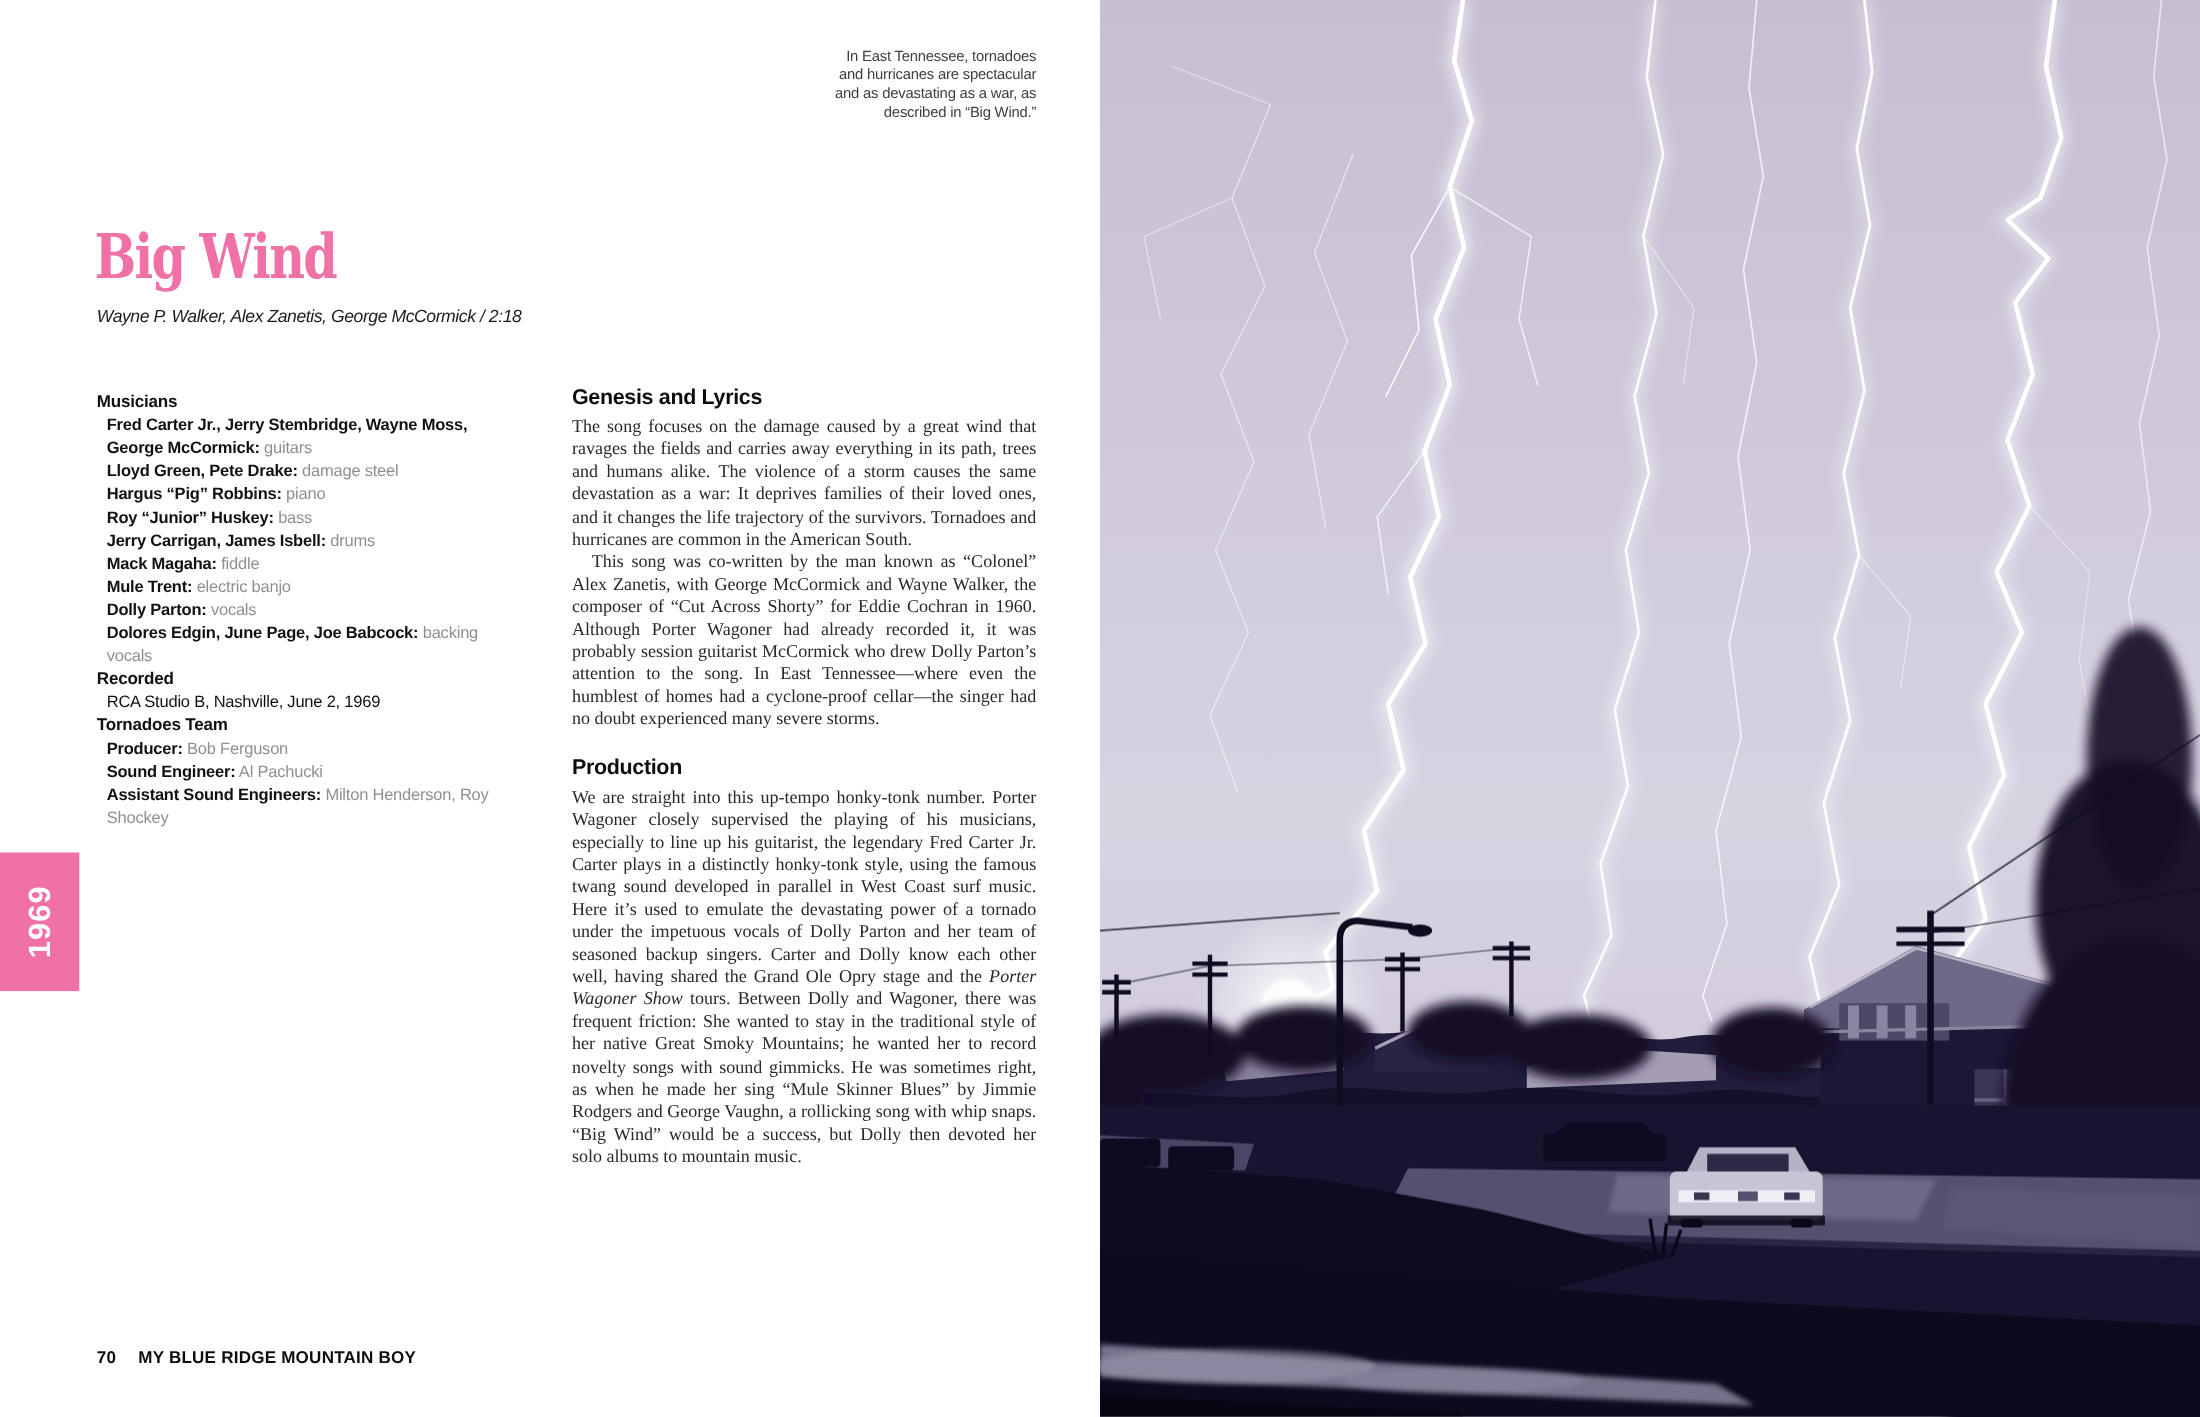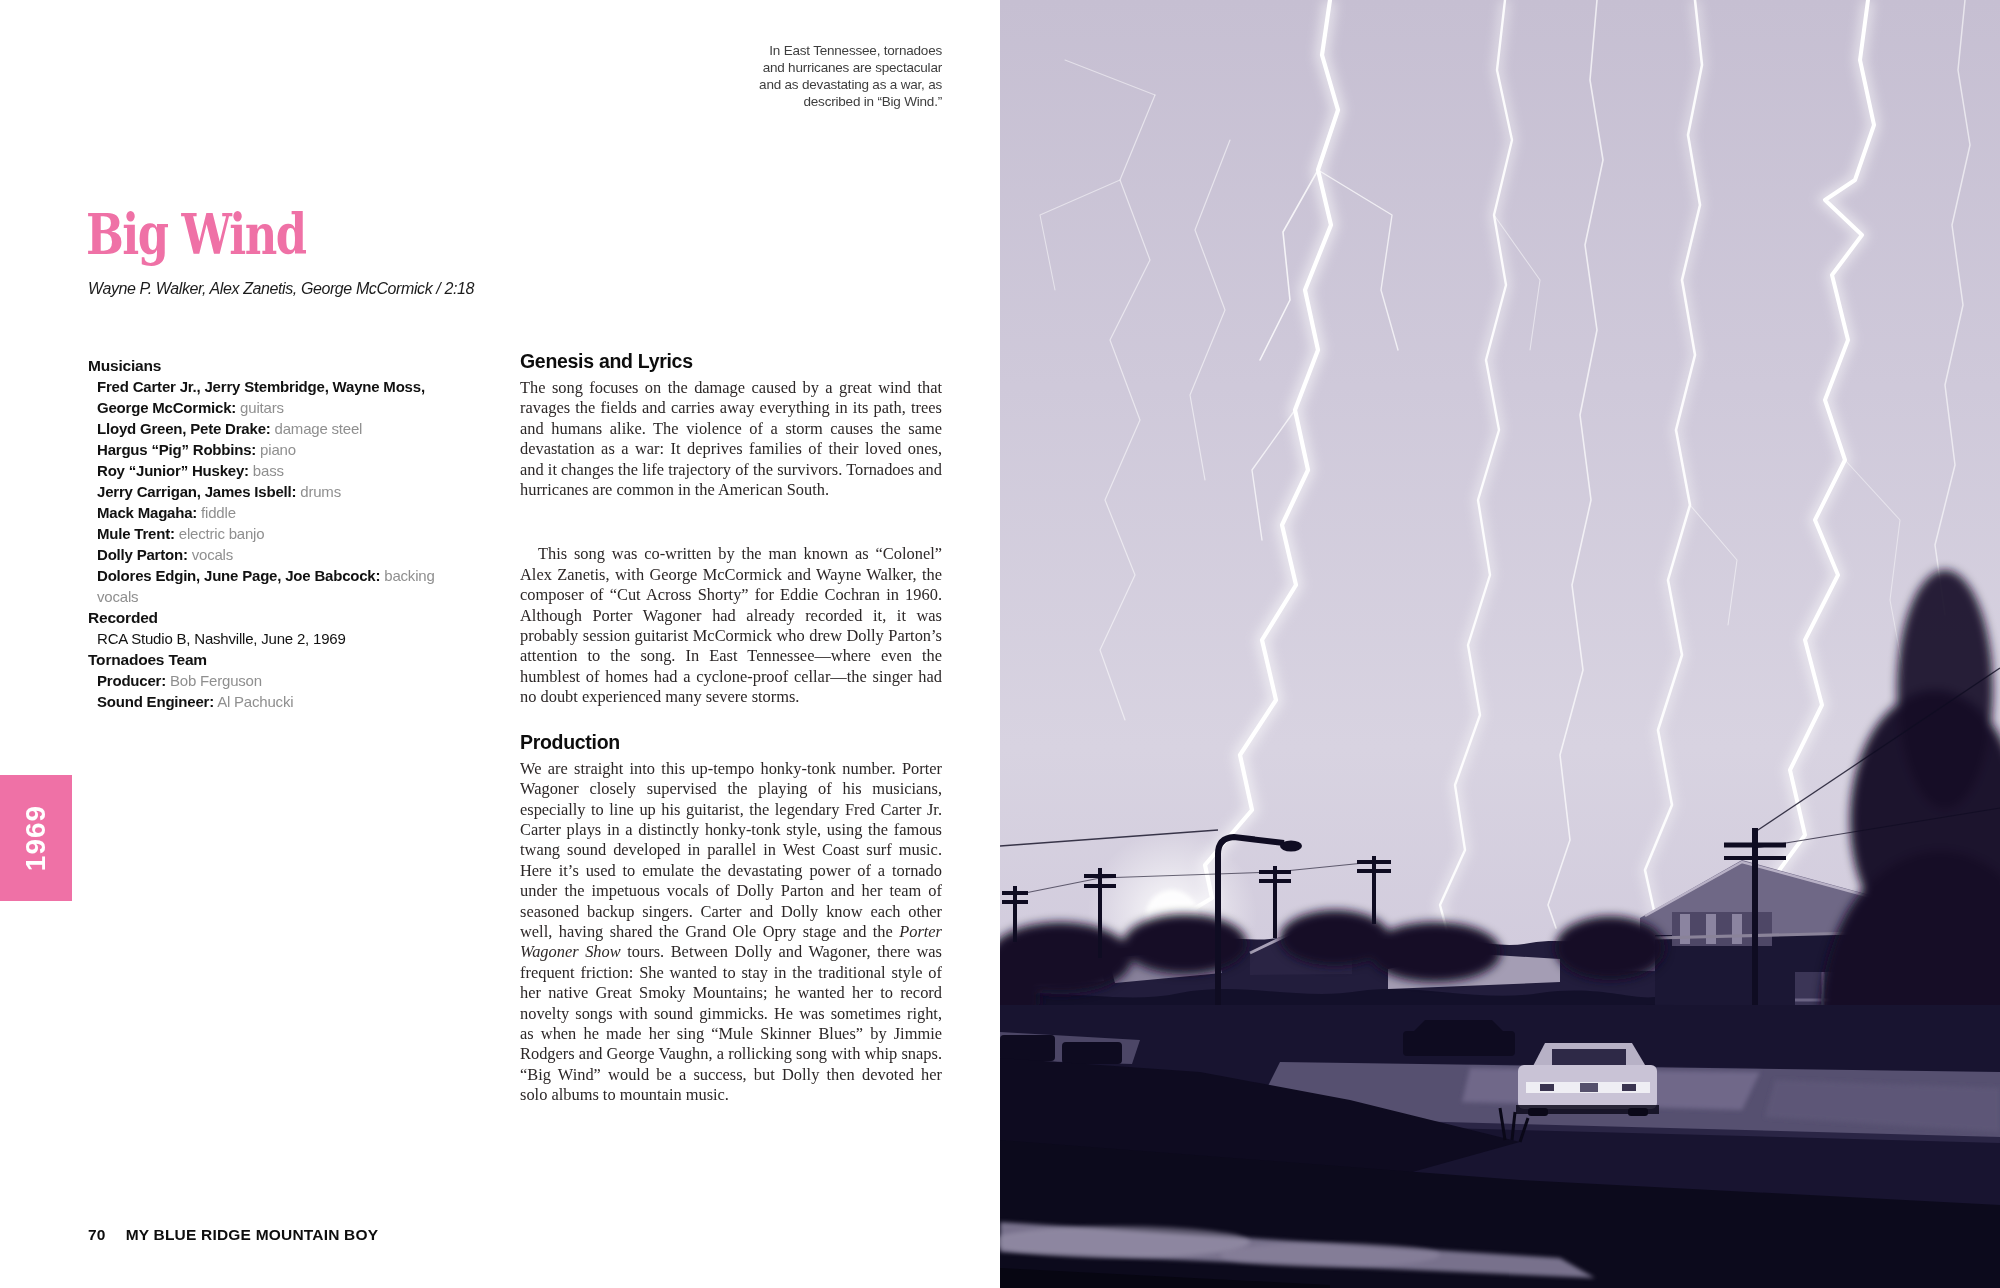--- a/index.html
+++ b/index.html
@@ -26,21 +26,21 @@
   .iline .names,.iline .ilabel{font-weight:bold;color:#111;}
   .iline .role,.iline .ivalue{color:#8f8f8f;}
 
   
   .article-col{position:absolute;left:520px;top:350px;width:422px;}
   .article-col h3{margin:0 0 5px 0;font-size:19.5px;letter-spacing:-0.3px;color:#0d0d0d;
                   font-family:"Liberation Sans",sans-serif;}
   .article-col h3.later{margin-top:23px;}
   .article-col p{margin:0;font-family:"Liberation Serif",serif;font-size:16.4px;
                  line-height:20.4px;text-align:justify;color:#2c2727;}
-  .article-col p.indent{text-indent:18px;margin-top:44px;}
+  .article-col p.indent{text-indent:18px;}
 
   
   .year-tab{position:absolute;left:0;top:775px;width:72px;height:126px;background:#ef71a6;}
   .year-tab span{position:absolute;left:50%;top:50%;transform:translate(-50%,-50%) rotate(-90deg);
                  color:#fff;font-weight:bold;font-size:28px;letter-spacing:1px;
                  font-family:"Liberation Sans",sans-serif;white-space:nowrap;}
 
   
   .page-footer{position:absolute;left:88px;top:1226px;font-weight:bold;font-size:15.5px;
                letter-spacing:0.2px;color:#0d0d0d;white-space:nowrap;}
@@ -77,20 +77,21 @@
         <div class="iline"><span class="names">Mule Trent:</span><span class="role"> electric banjo</span></div>
         <div class="iline"><span class="names">Dolly Parton:</span><span class="role"> vocals</span></div>
         <div class="iline"><span class="names">Dolores Edgin, June Page, Joe Babcock:</span><span class="role"> backing vocals</span></div>
       </div>
     <div class="ihead">Recorded</div>
     <div class="iline">RCA Studio B, Nashville, June 2, 1969</div>
     <div class="ihead">Tornadoes Team</div>
     <div>
         <div class="iline"><span class="ilabel">Producer:</span><span class="ivalue"> Bob Ferguson</span></div>
         <div class="iline"><span class="ilabel">Sound Engineer:</span><span class="ivalue"> Al Pachucki</span></div>
+        <div class="iline"><span class="ilabel">Assistant Sound Engineers:</span><span class="ivalue"> Milton Henderson, Roy Shockey</span></div>
       </div>
   </div>
 
   <div class="article-col">
       <h3>Genesis and Lyrics</h3>
       <p><span>The song focuses on the damage caused by a great wind that ravages the fields and carries away everything in its path, trees and humans alike. The violence of a storm causes the same devastation as a war: It deprives families of their loved ones, and it changes the life trajectory of the survivors. Tornadoes and hurricanes are common in the American South.</span></p>
       <p class="indent"><span>This song was co-written by the man known as “Colonel” Alex Zanetis, with George McCormick and Wayne Walker, the composer of “Cut Across Shorty” for Eddie Cochran in 1960. Although Porter Wagoner had already recorded it, it was probably session guitarist McCormick who drew Dolly Parton’s attention to the song. In East Tennessee—where even the humblest of homes had a cyclone-proof cellar—the singer had no doubt experienced many severe storms.</span></p>
       <h3 class="later">Production</h3>
       <p><span>We are straight into this up-tempo honky-tonk number. Porter Wagoner closely supervised the playing of his musicians, especially to line up his guitarist, the legendary Fred Carter Jr. Carter plays in a distinctly honky-tonk style, using the famous twang sound developed in parallel in West Coast surf music. Here it’s used to emulate the devastating power of a tornado under the impetuous vocals of Dolly Parton and her team of seasoned backup singers. Carter and Dolly know each other well, having shared the Grand Ole Opry stage and the </span><i>Porter Wagoner Show</i><span> tours. Between Dolly and Wagoner, there was frequent friction: She wanted to stay in the traditional style of her native Great Smoky Mountains; he wanted her to record novelty songs with sound gimmicks. He was sometimes right, as when he made her sing “Mule Skinner Blues” by Jimmie Rodgers and George Vaughn, a rollicking song with whip snaps. “Big Wind” would be a success, but Dolly then devoted her solo albums to mountain music.</span></p>
     </div>

